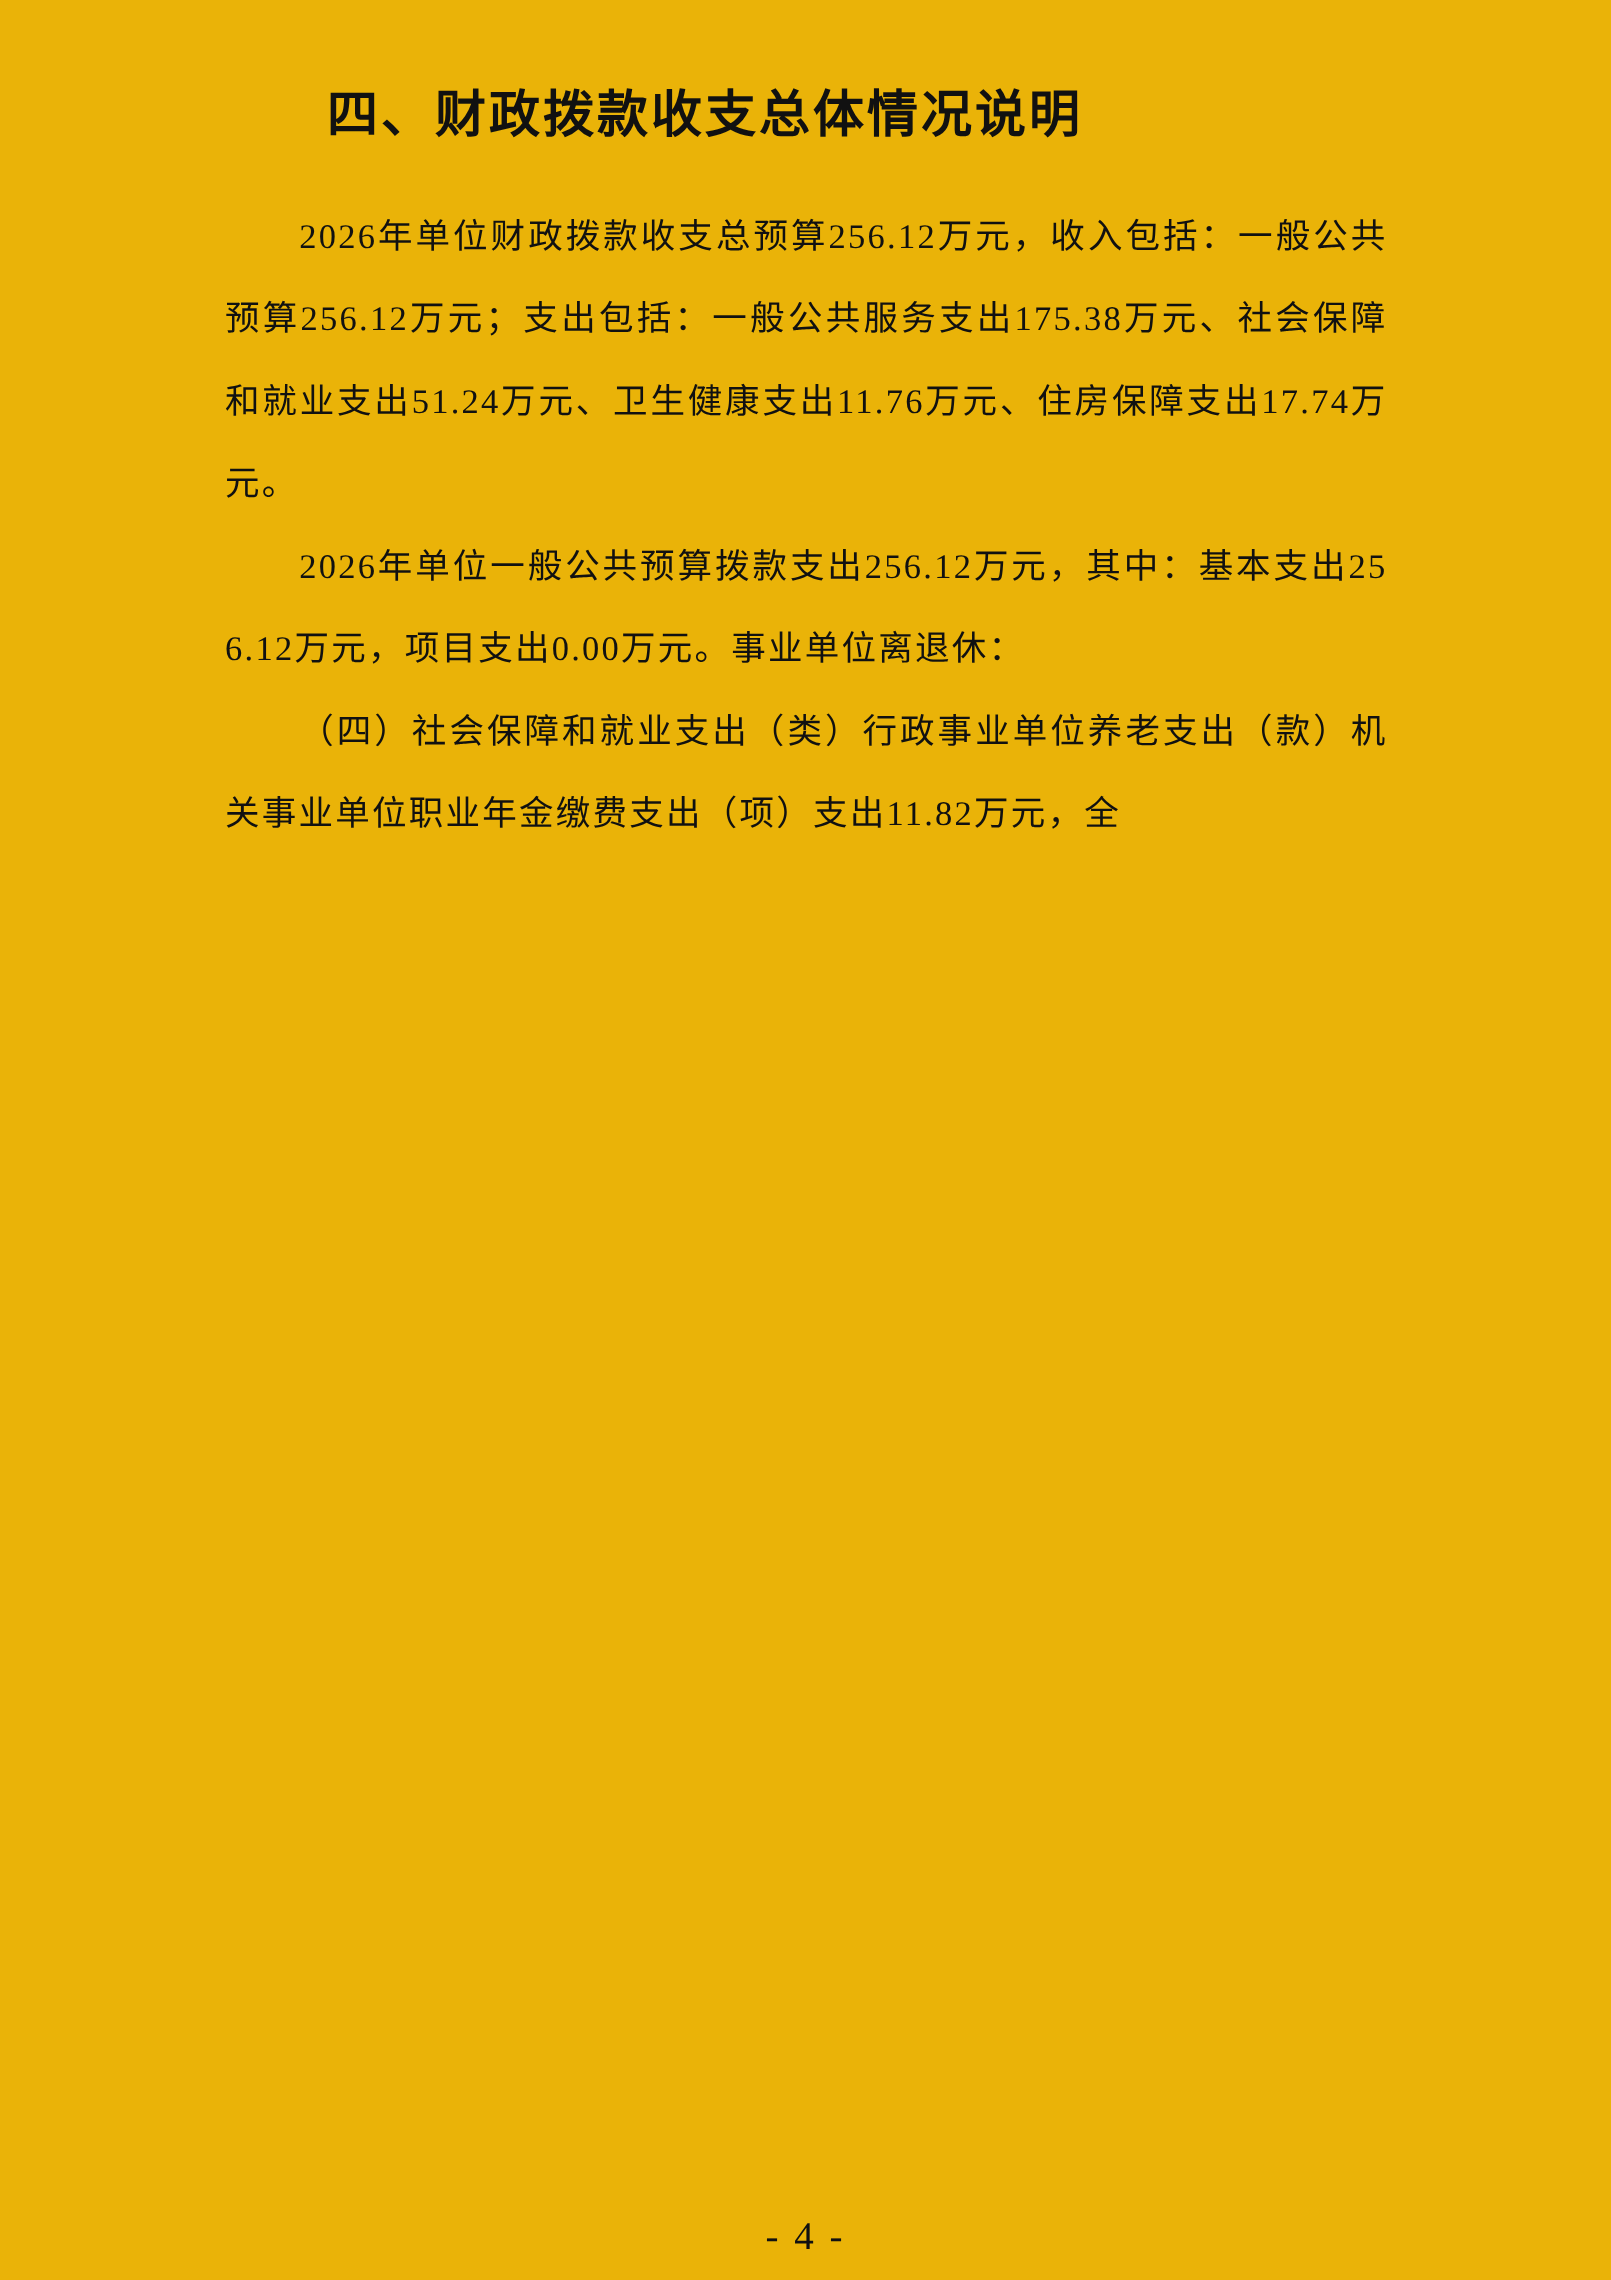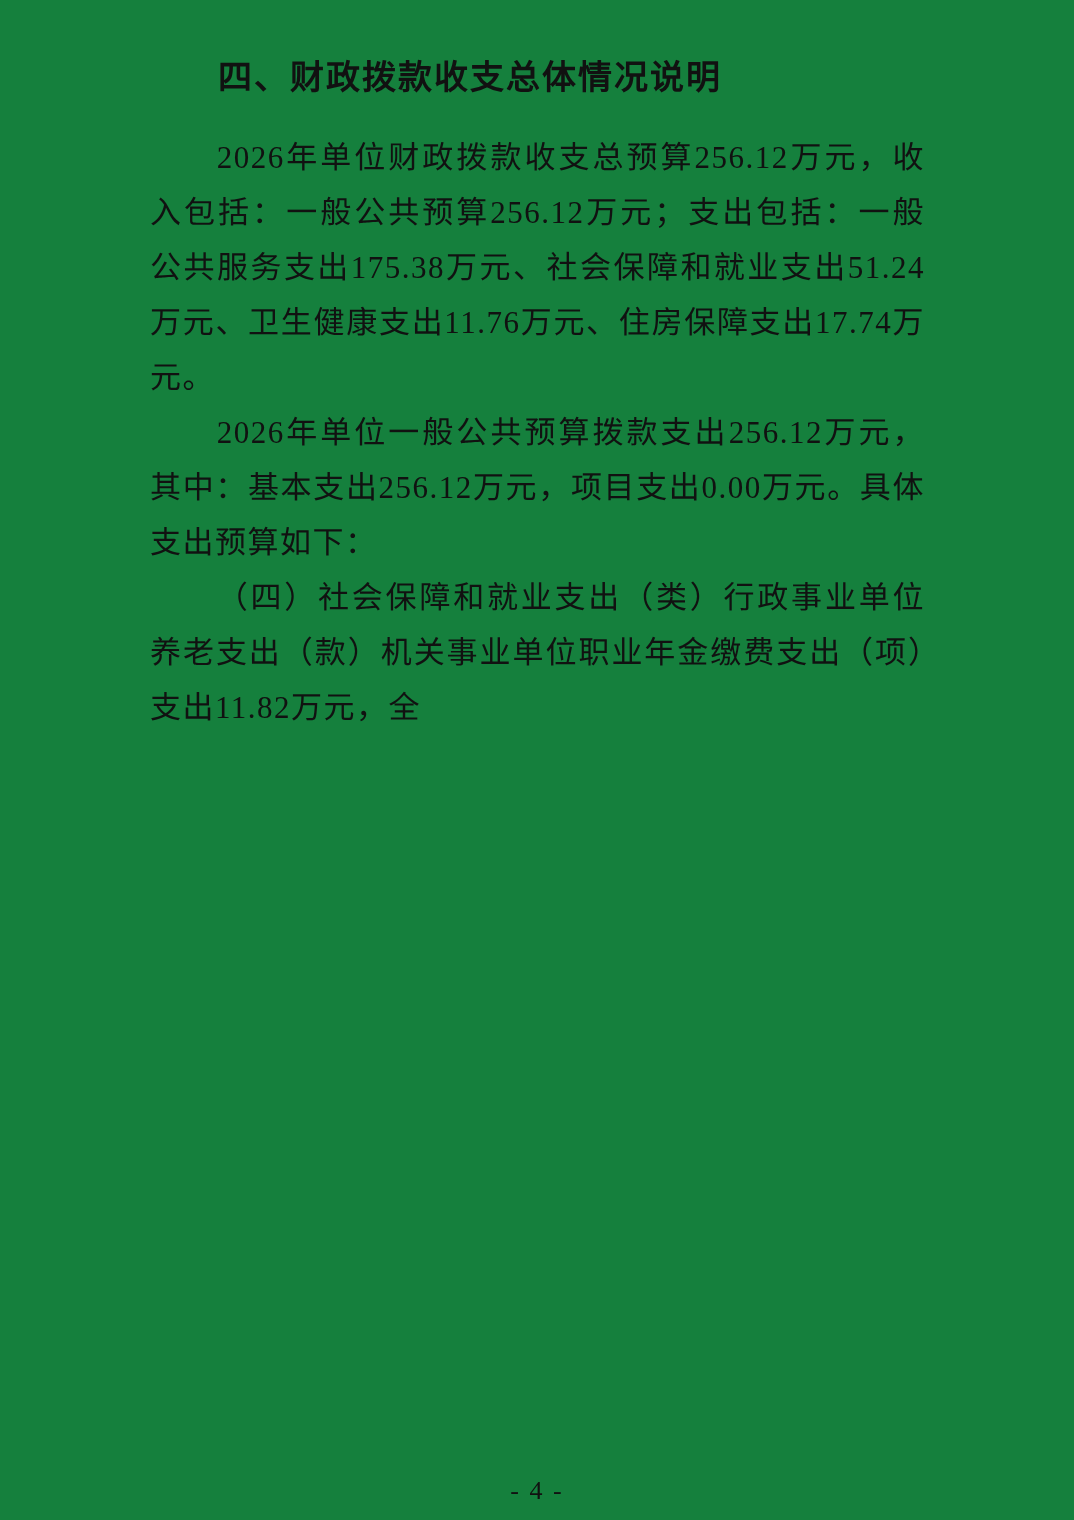--- a/index.html
+++ b/index.html
@@ -5,41 +5,41 @@
   html, body {
     margin: 0;
     padding: 0;
     background: #ffffff;
   }
   .page {
     position: relative;
     width: 1074px;
     height: 1520px;
     margin: 0 auto;
-    background: #15803d;
+    background: #eab308;
     color: #111111;
     box-sizing: border-box;
     padding: 50px 149px 0 150px;
     overflow: hidden;
     font-family: "Liberation Serif", "DejaVu Serif", serif;
   }
   .section-heading {
     font-family: "Liberation Sans", "DejaVu Sans", sans-serif;
     font-weight: bold;
     font-size: 34px;
     line-height: 55px;
     letter-spacing: 2px;
     text-indent: 2em;
     margin: 0 0 25px 0;
   }
   .section-heading.second {
     margin-top: 12px;
   }
   .body-paragraph {
-    font-size: 31px;
+    font-size: 23px;
     line-height: 55px;
     letter-spacing: 1.5px;
     text-align: justify;
     text-indent: 2.15em;
     margin: 0;
     word-break: break-all;
   }
   .page-footer {
     position: absolute;
     bottom: 14px;
@@ -55,21 +55,21 @@
 </head>
 <body>
 
 <div class="page">
 
   <h2 class="section-heading">四、财政拨款收支总体情况说明</h2>
 
   <p class="body-paragraph">2026年单位财政拨款收支总预算256.12万元，收入包括：一般公共预算256.12万元；支出包括：一般公共服务支出175.38万元、社会保障和就业支出51.24万元、卫生健康支出11.76万元、住房保障支出17.74万元。</p>
 
 
-  <p class="body-paragraph">2026年单位一般公共预算拨款支出256.12万元，其中：基本支出256.12万元，项目支出0.00万元。具体支出预算如下：</p>
+  <p class="body-paragraph">2026年单位一般公共预算拨款支出256.12万元，其中：基本支出256.12万元，项目支出0.00万元。事业单位离退休：</p>
 
 
 
 
   <p class="body-paragraph">（四）社会保障和就业支出（类）行政事业单位养老支出（款）机关事业单位职业年金缴费支出（项）支出11.82万元，全</p>
 
   <div class="page-footer">- 4 -</div>
 
 </div>
 

